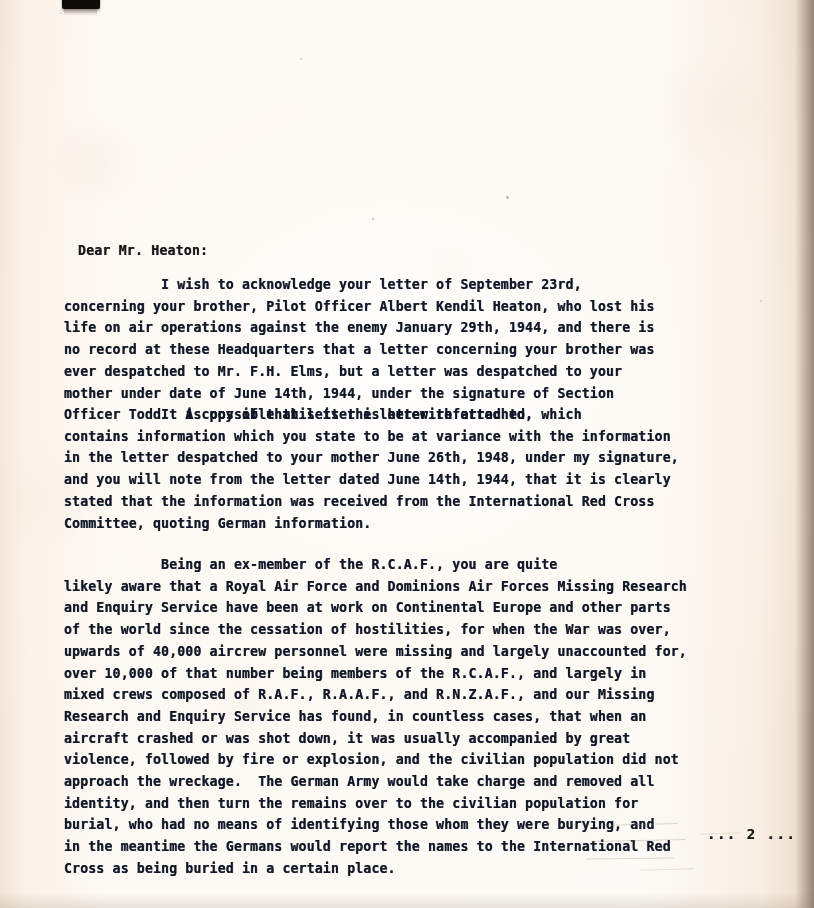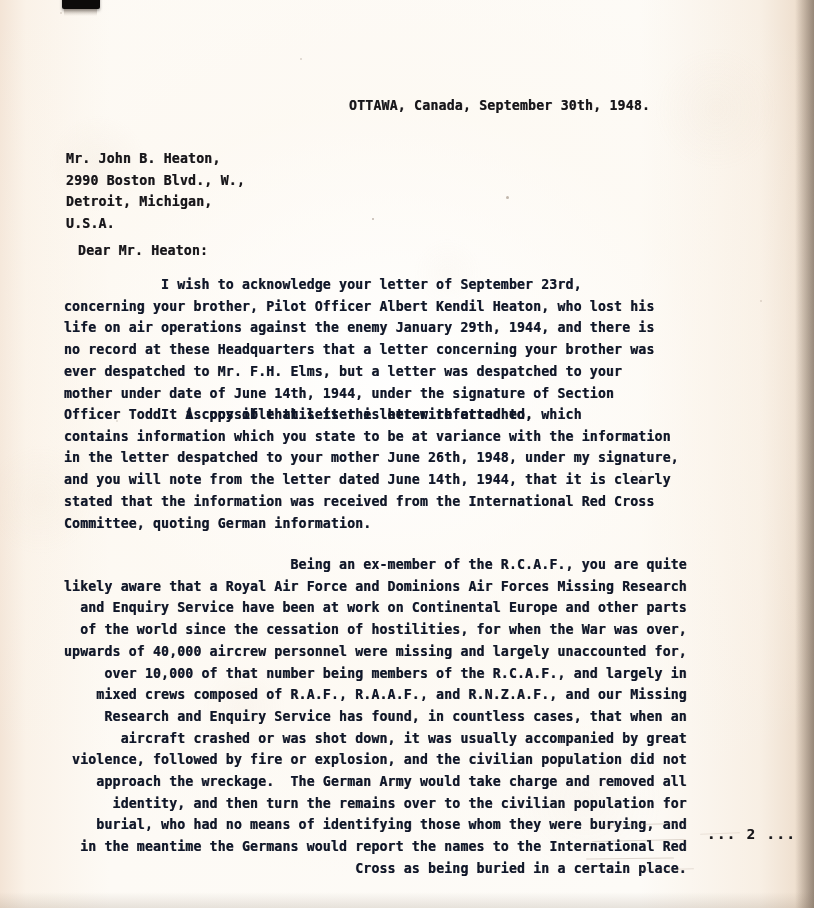--- a/index.html
+++ b/index.html
@@ -142,21 +142,21 @@
     color: #0f172a;
     font-size: 13.2px;
     line-height: 21.7px;
     letter-spacing: 0.15px;
     white-space: pre;
     font-weight: 700;
   }
 
   #para-1 { top: 274px; }
   #para-2 { top: 404px; }
-  #para-3 { top: 554px; text-align: right; }
+  #para-3 { top: 554px; }
 
   #page-marker {
     left: 707px;
     top: 824px;
     font-size: 14px;
     letter-spacing: 1.5px;
   }
 
   
   .bleed {
@@ -184,26 +184,21 @@
 <body>
 
 <div class="scan">
 
   <div class="paper-tint"></div>
   <div class="paper-grain"></div>
 
   <div class="top-artifact"></div>
   <div class="top-artifact-shadow"></div>
 
-  <div class="typed" id="datum-line">OTTAWA, Canada, September 30th, 1948.</div>
-
-  <div class="typed" id="address-block">Mr. John B. Heaton,
-2990 Boston Blvd., W.,
-Detroit, Michigan,
-U.S.A.</div>
+
 
   <div class="typed" id="salutation">Dear Mr. Heaton:</div>
 
   <div class="typed body-para" id="para-1">            I wish to acknowledge your letter of September 23rd,
 concerning your brother, Pilot Officer Albert Kendil Heaton, who lost his
 life on air operations against the enemy January 29th, 1944, and there is
 no record at these Headquarters that a letter concerning your brother was
 ever despatched to Mr. F.H. Elms, but a letter was despatched to your
 mother under date of June 14th, 1944, under the signature of Section
 Officer Todd.  A copy of that letter is herewith attached.</div>

